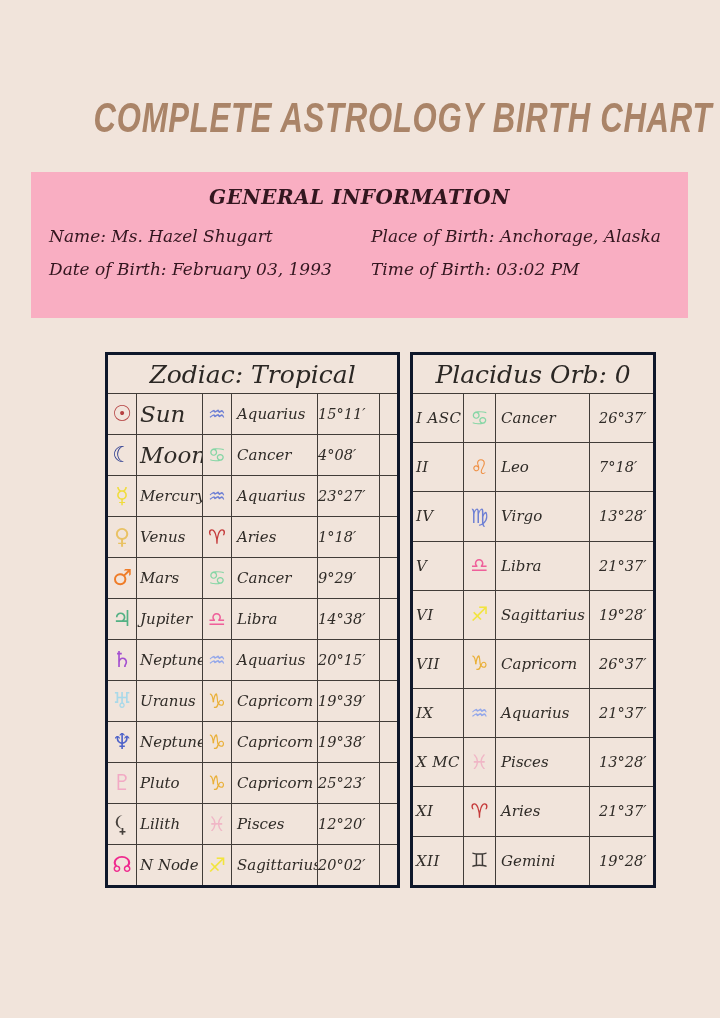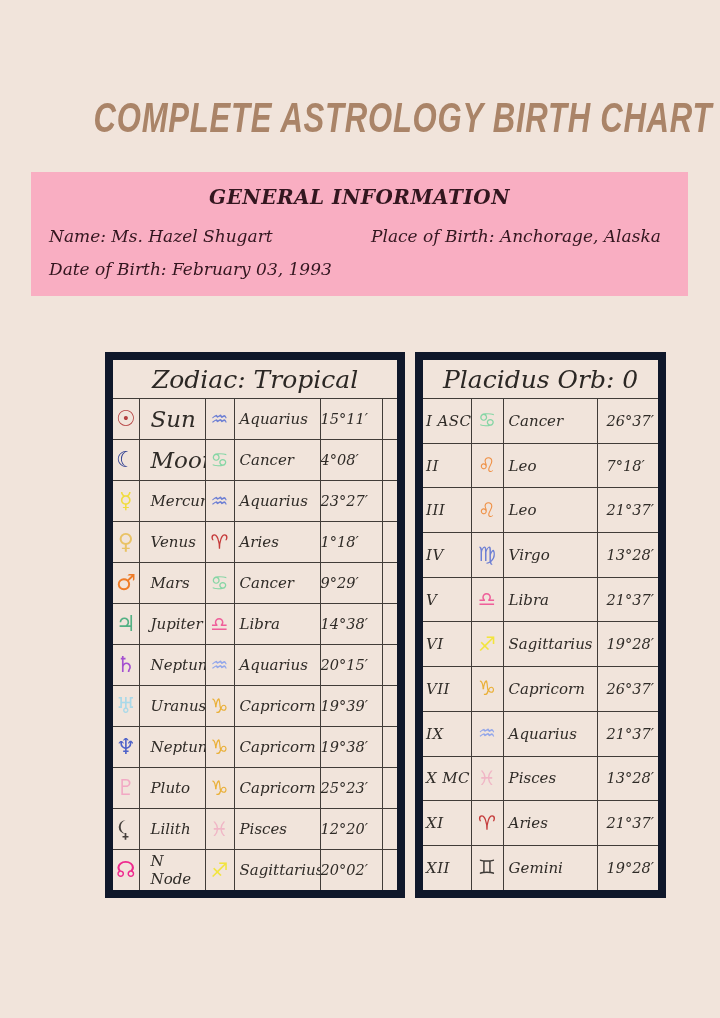--- a/index.html
+++ b/index.html
@@ -7,49 +7,49 @@
     position:relative; width:720px; height:1018px; overflow:hidden;
     background:#f1e4db; font-family:"DejaVu Serif", serif; color:#2f2b27;font-style:italic;
   }
   .title {
     position:absolute; top:94px; left:0; width:720px; margin:0;
     text-align:center; font-family:"Liberation Sans", sans-serif;
     font-weight:700; font-size:42px; letter-spacing:1px; color:#aa8468;
     transform:scaleX(0.74); transform-origin:center; white-space:nowrap;
   }
   .info-box {
-    position:absolute; left:31px; top:172px; width:657px; height:124px;
+    position:absolute; left:31px; top:172px; width:657px; height:146px;
     background:#f9aec2; box-sizing:border-box; padding:13px 18px 0 18px;
   }
   .info-heading {
     margin:0; text-align:center; font-size:20px; font-weight:700;
     letter-spacing:0.5px; color:#33161f;
   }
   .info-grid {
     display:grid; grid-template-columns:322px auto; row-gap:13px;
     margin-top:17px; font-size:17px; color:#33161f;
   }
   .tables { position:absolute; left:105px; top:352px; display:flex; gap:10px; }
   table { border-collapse:collapse; table-layout:fixed; }
   .zodiac { width:292px; }
   .houses { width:243px;border-radius:18px; }
   th, td { border:1.6px solid #413c38; padding:0; overflow:hidden; }
-  table { border:8px solid #0f172a; }
+  table { border:3px solid #0f172a; }
   thead th {
     height:38px; font-size:25px; font-weight:500; text-align:center;
     white-space:nowrap; color:#2b2724;
   }
   tbody td { height:40px; vertical-align:middle; }
   .c-icon { text-align:center; }
   .glyph {
     font-family:"DejaVu Sans", sans-serif; font-size:20px; line-height:1;
     display:inline-block;
   }
   .zodiac .c-picon .glyph { font-size:22px; }
-  .c-pname { padding-left:11px; font-size:15px; }
+  .c-pname { padding-left:3px; font-size:15px; }
   .zodiac tbody tr:nth-child(-n+2) .c-pname { font-size:23px; }
   .c-sname { padding-left:5px; font-size:15px; }
   .c-sname .fit { white-space:nowrap; }
   .zodiac .c-deg { text-align:left; font-size:14.5px; }
   .houses .c-deg { text-align:left; padding-left:9px; font-size:14.5px; }
   .c-house { padding-left:3px; font-size:15px; letter-spacing:0.4px; white-space:nowrap; }
   .lilith-svg { display:inline-block; vertical-align:middle; }
 </style>
 </head>
 <body>
@@ -57,20 +57,21 @@
 <div class="page">
 
   <h1 class="title">COMPLETE ASTROLOGY BIRTH CHART</h1>
 
   <section class="info-box">
     <h2 class="info-heading">GENERAL INFORMATION</h2>
     <div class="info-grid">
       <div>Name: Ms. Hazel Shugart</div>
       <div>Place of Birth: Anchorage, Alaska</div>
       <div>Date of Birth: February 03, 1993</div>
+      <div>Time of Birth: 03:02 PM</div>
     </div>
   </section>
 
   <div class="tables">
     <table class="zodiac">
       <colgroup>
         <col style="width:30px">
           <col style="width:66px">
           <col style="width:29px">
         <col style="width:86px">
@@ -216,26 +217,20 @@
     <td class="c-deg">26°37′</td>
   </tr>
 
   <tr>
     <td class="c-house">II</td>
     <td class="c-icon"><span class="glyph" style="color: rgb(239, 144, 69);">♌</span></td>
     <td class="c-sname"><span class="fit">Leo</span></td>
     <td class="c-deg">7°18′</td>
   </tr>
 
-  <tr>
-    <td class="c-house">III</td>
-    <td class="c-icon"><span class="glyph" style="color: rgb(239, 144, 69);">♌</span></td>
-    <td class="c-sname"><span class="fit">Leo</span></td>
-    <td class="c-deg">21°37′</td>
-  </tr>
 
   <tr>
     <td class="c-house">IV</td>
     <td class="c-icon"><span class="glyph" style="color: rgb(109, 127, 212);">♍</span></td>
     <td class="c-sname"><span class="fit">Virgo</span></td>
     <td class="c-deg">13°28′</td>
   </tr>
 
   <tr>
     <td class="c-house">V</td>

